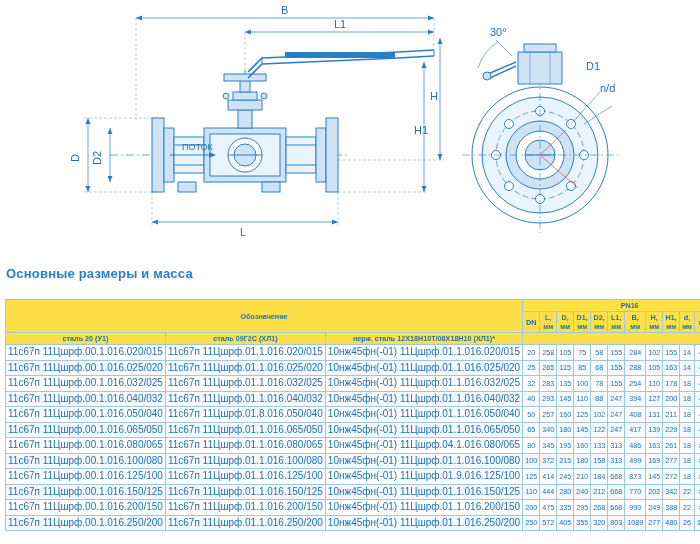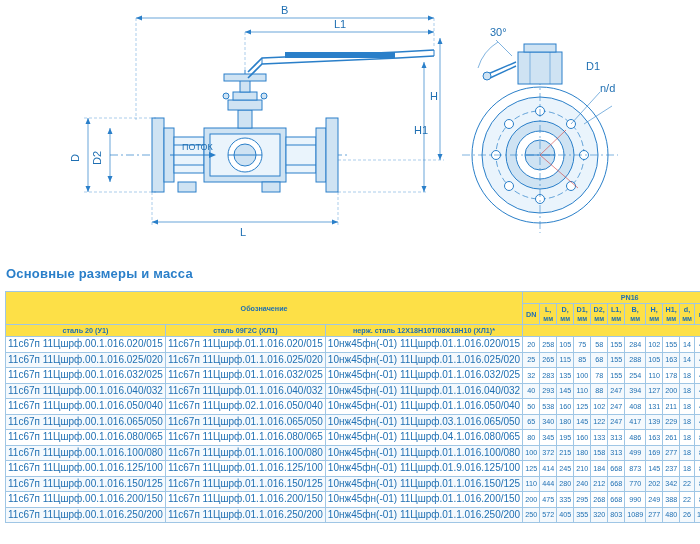--- a/index.html
+++ b/index.html
@@ -18,21 +18,21 @@
   #drawing svg{display:block;}
 
   
   #table-area{
     position:absolute;left:0;top:262px;width:700px;
   }
   .section-title{
     font-size:13px;
     font-weight:bold;
     color:#2a7fc9;
-    padding:4px 6px 10px 6px;
+    padding:4px 6px 18px 6px;
     letter-spacing:.2px;
   }
   table.sizes{
     border-collapse:collapse;
     width:692px;
     margin-left:5px;
     font-size:7.2px;
     color:#1f6fb2;
   }
   table.sizes th, table.sizes td{
@@ -296,39 +296,39 @@
         <td class="num">247</td>
         <td class="num">394</td>
         <td class="num">127</td>
         <td class="num">200</td>
         <td class="num">18</td>
         <td class="num">4</td>
         <td class="num">6,6</td>
       </tr>
       <tr>
         <td class="desig">11с67п 11Цшрф.00.1.016.050/040</td>
-        <td class="desig">11с67п 11Цшрф.02.1.016.050/040</td>
+        <td class="desig">11с67п 11Цшрф.01.8.016.050/040</td>
         <td class="desig">10нж45фн(-01) 11Цшрф.01.1.016.050/040</td>
         <td class="num">50</td>
-        <td class="num">538</td>
+        <td class="num">257</td>
         <td class="num">160</td>
         <td class="num">125</td>
         <td class="num">102</td>
         <td class="num">247</td>
         <td class="num">408</td>
         <td class="num">131</td>
         <td class="num">211</td>
         <td class="num">18</td>
         <td class="num">4</td>
         <td class="num">8,4</td>
       </tr>
       <tr>
         <td class="desig">11с67п 11Цшрф.00.1.016.065/050</td>
         <td class="desig">11с67п 11Цшрф.01.1.016.065/050</td>
-        <td class="desig">10нж45фн(-01) 11Цшрф.03.1.016.065/050</td>
+        <td class="desig">10нж45фн(-01) 11Цшрф.01.1.016.065/050</td>
         <td class="num">65</td>
         <td class="num">340</td>
         <td class="num">180</td>
         <td class="num">145</td>
         <td class="num">122</td>
         <td class="num">247</td>
         <td class="num">417</td>
         <td class="num">139</td>
         <td class="num">229</td>
         <td class="num">18</td>
@@ -374,21 +374,21 @@
         <td class="desig">11с67п 11Цшрф.01.1.016.125/100</td>
         <td class="desig">10нж45фн(-01) 11Цшрф.01.9.016.125/100</td>
         <td class="num">125</td>
         <td class="num">414</td>
         <td class="num">245</td>
         <td class="num">210</td>
         <td class="num">184</td>
         <td class="num">668</td>
         <td class="num">873</td>
         <td class="num">145</td>
-        <td class="num">237</td>
+        <td class="num">272</td>
         <td class="num">18</td>
         <td class="num">8</td>
         <td class="num">25,8</td>
       </tr>
       <tr>
         <td class="desig">11с67п 11Цшрф.00.1.016.150/125</td>
         <td class="desig">11с67п 11Цшрф.01.1.016.150/125</td>
         <td class="desig">10нж45фн(-01) 11Цшрф.01.1.016.150/125</td>
         <td class="num">110</td>
         <td class="num">444</td>

